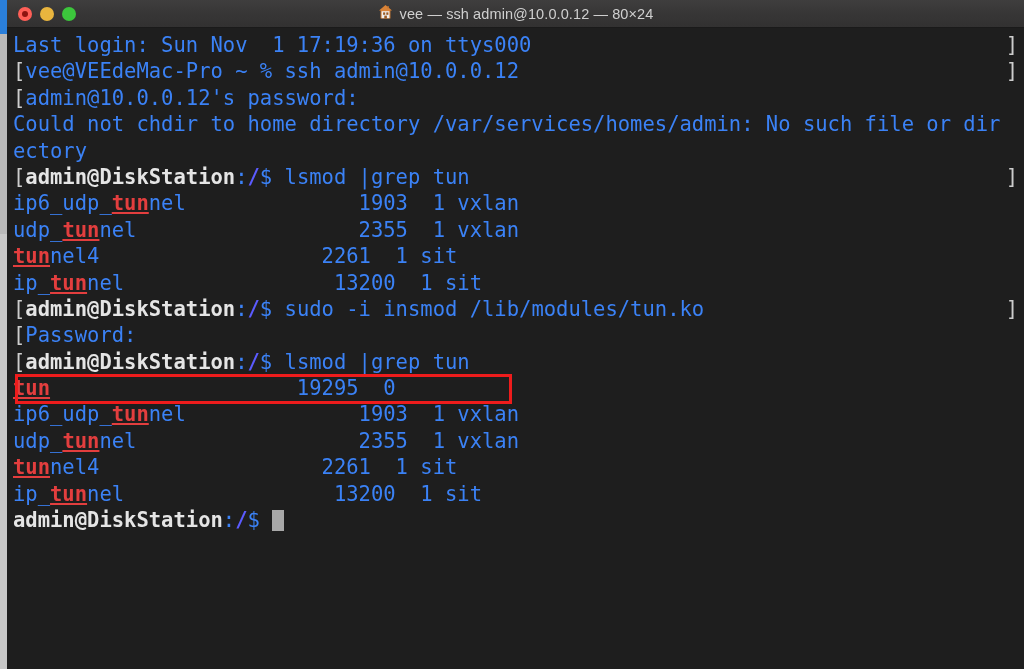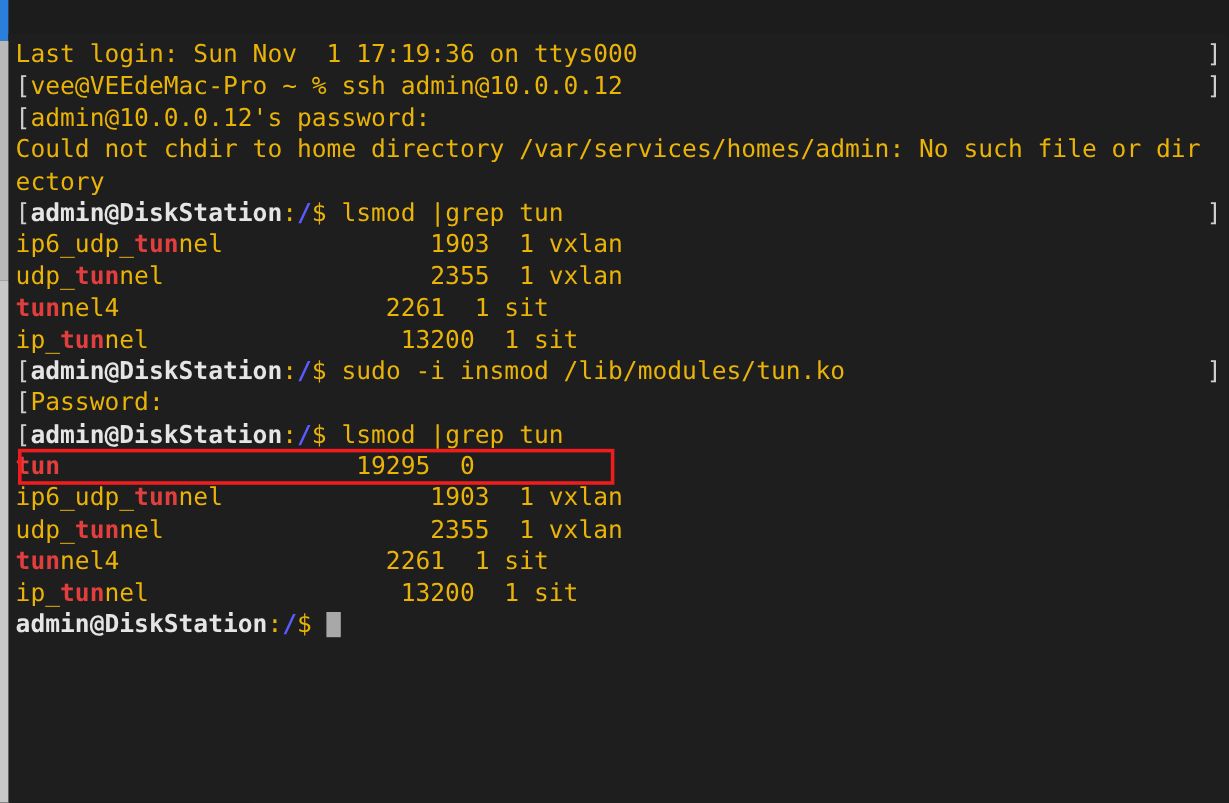--- a/index.html
+++ b/index.html
@@ -128,24 +128,24 @@
     letter-spacing: 0px;
   }
 
   .line {
     height: 26.4px;
     padding-left: 6px;
     box-sizing: border-box;
   }
 
   
-  .c-white  { color: #eab308; margin-top: 40px; }
+  .c-white  { color: #3b82f6; margin-top: 40px; }
   .c-green  { color: #e5e5e5; font-weight: bold; }
   .c-blue   { color: #5b5bff; font-weight: bold; }
-  .c-red    { color: #e33e3e; font-weight: bold; }
+  .c-red    { color: #e33e3e; font-weight: bold; text-decoration: underline; }
   .c-mark   { color: #cdcdcd; }
 
   
   .wrapmark {
     position: absolute;
     right: 6px;
     color: #cdcdcd;
     font-size: 20.5px;
     line-height: 26.4px;
   }
@@ -173,19 +173,42 @@
 </style>
 </head>
 <body>
 
 <div id="window">
 
   <div class="bg-sliver"></div>
   <div class="bg-sliver-2"></div>
   <div class="bg-sliver-3"></div>
 
+  <div id="titlebar">
+
+    <div class="traffic close">
+      <div class="dot"></div>
+    </div>
+    <div class="traffic min"></div>
+    <div class="traffic max"></div>
+
+    <div id="title-group">
+      <span class="home-icon">
+        <svg width="15" height="16" viewBox="0 0 15 16">
+          <path d="M7.5 1 L14 6.4 L12.4 6.4 L12.4 14.6 L2.6 14.6 L2.6 6.4 L1 6.4 Z" fill="#d98236"></path>
+          <rect x="3.6" y="7.2" width="7.8" height="7" fill="#eeeeee"></rect>
+          <rect x="5.1" y="8.4" width="2.1" height="2.4" fill="#9a5a23"></rect>
+          <rect x="8.3" y="8.4" width="2.1" height="2.4" fill="#9a5a23"></rect>
+          <rect x="6.3" y="11.6" width="2.6" height="3" fill="#9a5a23"></rect>
+          <rect x="9.3" y="2.1" width="1.5" height="2.3" fill="#c97830"></rect>
+        </svg>
+      </span>
+      <span id="title-text">vee — ssh admin@10.0.0.12 — 80×24</span>
+    </div>
+
+  </div>
 
   <div id="terminal">
     <div id="screen"><div class="line" style="position: relative;"><span class="c-white">Last login: Sun Nov  1 17:19:36 on ttys000</span><span class="wrapmark">]</span></div><div class="line" style="position: relative;"><span class="c-mark">[</span><span class="c-white">vee@VEEdeMac-Pro ~ % ssh admin@10.0.0.12</span><span class="wrapmark">]</span></div><div class="line"><span class="c-mark">[</span><span class="c-white">admin@10.0.0.12's password:</span></div><div class="line"><span class="c-white">Could not chdir to home directory /var/services/homes/admin: No such file or dir</span></div><div class="line"><span class="c-white">ectory</span></div><div class="line" style="position: relative;"><span class="c-mark">[</span><span class="c-green">admin@DiskStation</span><span class="c-white">:</span><span class="c-blue">/</span><span class="c-white">$ lsmod |grep tun</span><span class="wrapmark">]</span></div><div class="line"><span class="c-white">ip6_udp_</span><span class="c-red">tun</span><span class="c-white">nel              1903  1 vxlan</span></div><div class="line"><span class="c-white">udp_</span><span class="c-red">tun</span><span class="c-white">nel                  2355  1 vxlan</span></div><div class="line"><span class="c-red">tun</span><span class="c-white">nel4                  2261  1 sit</span></div><div class="line"><span class="c-white">ip_</span><span class="c-red">tun</span><span class="c-white">nel                 13200  1 sit</span></div><div class="line" style="position: relative;"><span class="c-mark">[</span><span class="c-green">admin@DiskStation</span><span class="c-white">:</span><span class="c-blue">/</span><span class="c-white">$ sudo -i insmod /lib/modules/tun.ko</span><span class="wrapmark">]</span></div><div class="line"><span class="c-mark">[</span><span class="c-white">Password:</span></div><div class="line"><span class="c-mark">[</span><span class="c-green">admin@DiskStation</span><span class="c-white">:</span><span class="c-blue">/</span><span class="c-white">$ lsmod |grep tun</span></div><div class="line"><span class="c-red">tun</span><span class="c-white">                    19295  0</span></div><div class="line"><span class="c-white">ip6_udp_</span><span class="c-red">tun</span><span class="c-white">nel              1903  1 vxlan</span></div><div class="line"><span class="c-white">udp_</span><span class="c-red">tun</span><span class="c-white">nel                  2355  1 vxlan</span></div><div class="line"><span class="c-red">tun</span><span class="c-white">nel4                  2261  1 sit</span></div><div class="line"><span class="c-white">ip_</span><span class="c-red">tun</span><span class="c-white">nel                 13200  1 sit</span></div><div class="line"><span class="c-green">admin@DiskStation</span><span class="c-white">:</span><span class="c-blue">/</span><span class="c-white">$ </span><span class="cursor"></span></div></div>
     <div id="highlight-box" style="top: 346.2px; border-color: rgb(238, 28, 28);"></div>
   </div>
 
 </div>
 
 </body></html>

